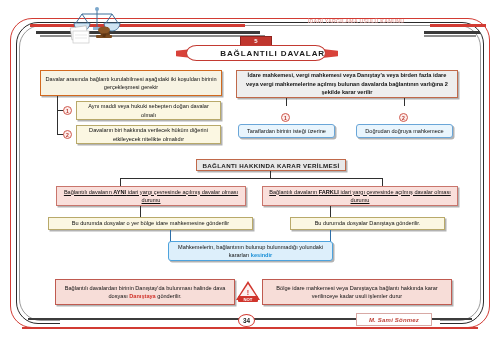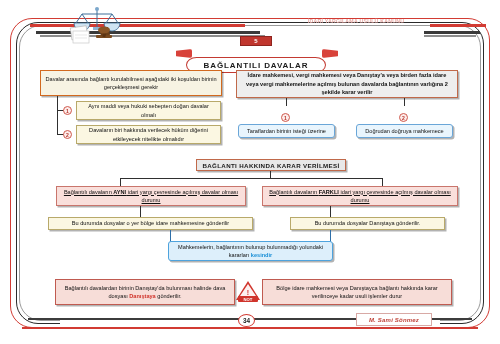--- a/index.html
+++ b/index.html
@@ -97,22 +97,21 @@
   
   .ribbon {
     position: absolute;
     left: 186px; top: 45px;
     width: 140px; height: 16px;
     background: #ffffff;
     border: 1.3px solid #c33a32;
     border-radius: 12px / 9px;
     display: flex;
     align-items: center;
-    justify-content: center;
-    margin-top: 12px;
+    justify-content: flex-end;
   }
   .ribbon-text {
     font-size: 8px;
     font-weight: bold;
     letter-spacing: .9px;
     color: #1a1a1a;
     white-space: nowrap;
   }
   .ribbon-tail-l, .ribbon-tail-r {
     position: absolute;

